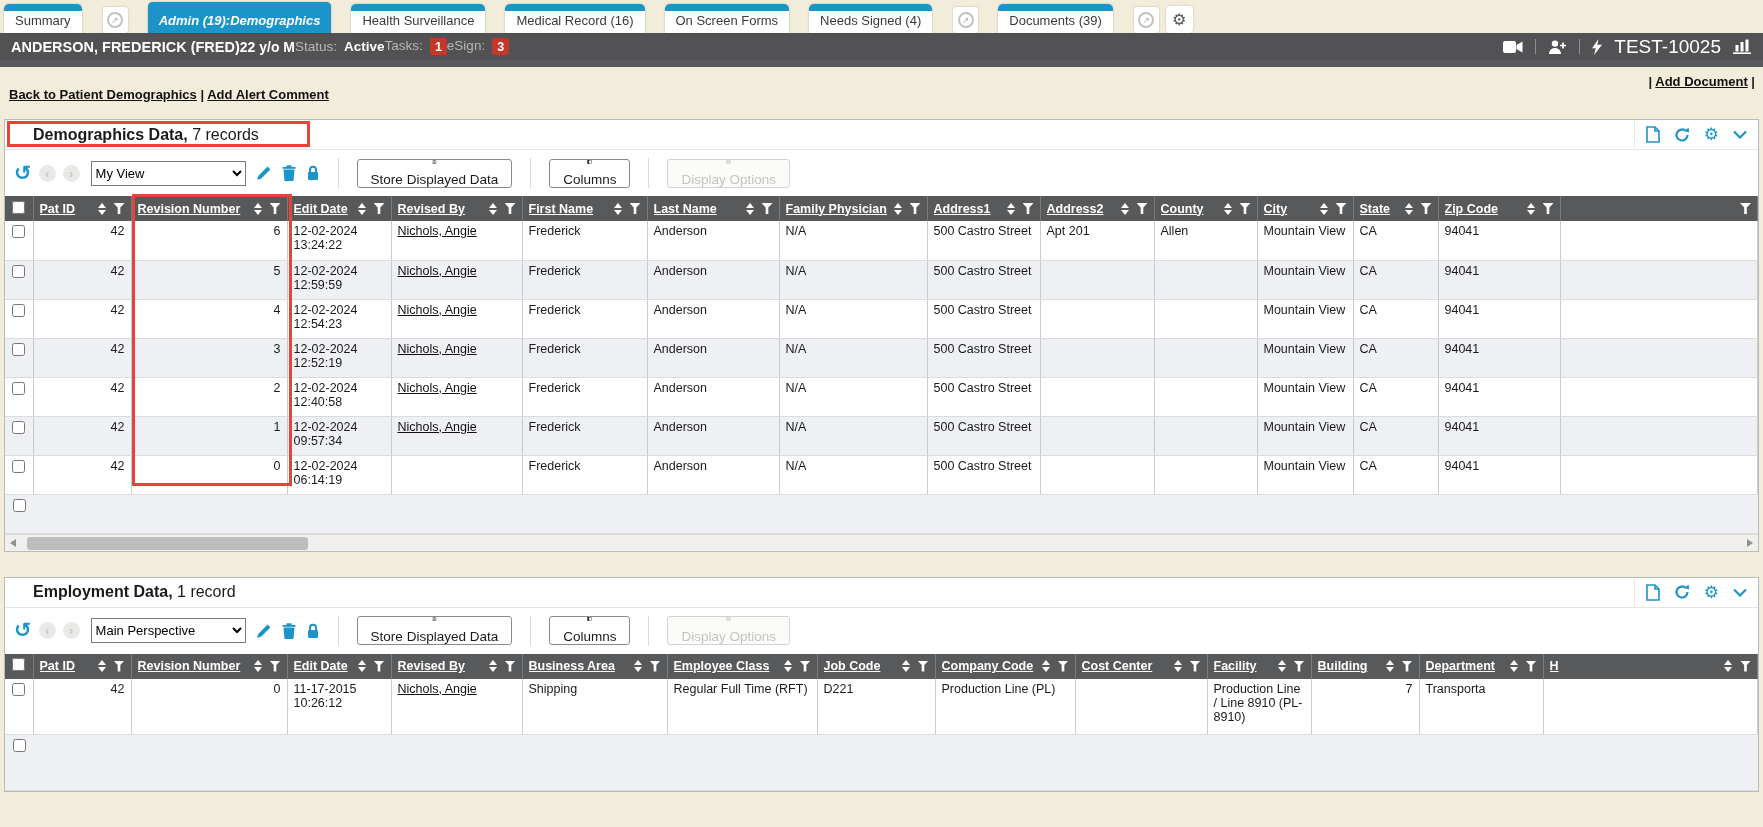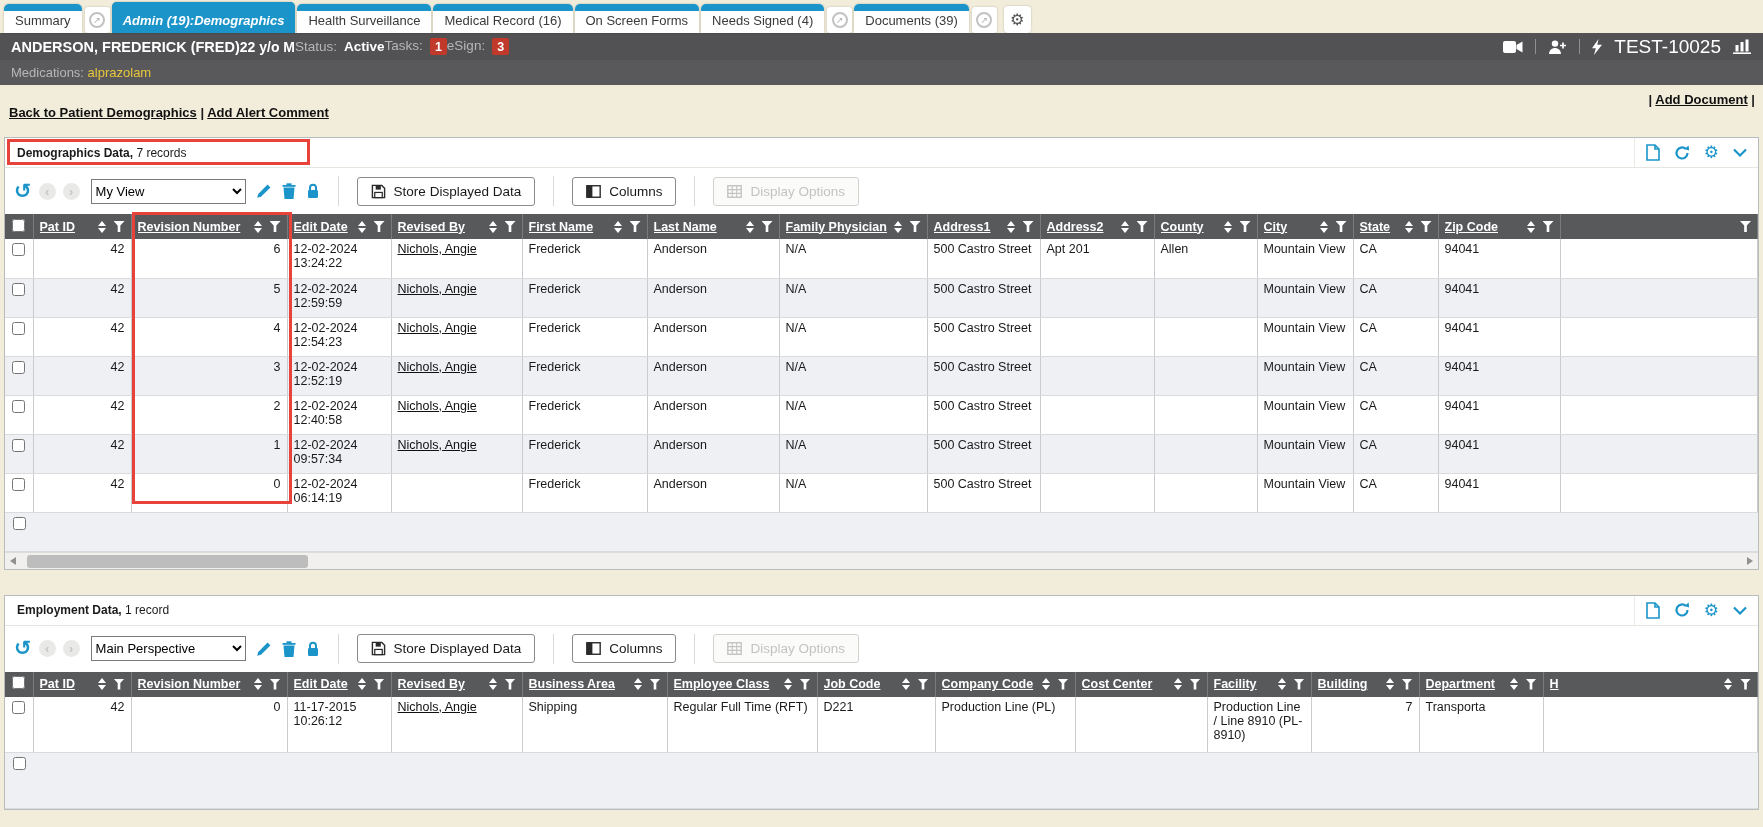--- a/index.html
+++ b/index.html
@@ -4,21 +4,21 @@
 <style>
   :root{
     --accent:#1b95c9; --hdr:#58595b; --badge:#c0392b; --ann:#e8433a; --meds:#e9c63b;
     --beige:#f2eddb; --grid-line:#c9cbcc; --row-alt:#eef0f3;
   }
   *{box-sizing:border-box;}
   body{width:1763px;height:827px;margin:0;overflow:hidden;background:var(--beige);
        font-family:"Liberation Sans",sans-serif;font-size:13px;color:#1a1a1a;}
   
   .tabbar{height:33px;display:flex;align-items:flex-end;padding-left:4px;}
-  .tabs-host{display:flex;align-items:flex-end;gap:2px;justify-content:center;}
+  .tabs-host{display:flex;align-items:flex-end;gap:20px;justify-content:center;}
   .tab{position:relative;background:#fff;border-radius:5px 5px 0 0;padding:0 11px;height:29px;
        display:flex;align-items:flex-end;cursor:pointer;box-shadow:0 0 2px rgba(0,0,0,.3);}
   .tab::before{content:"";position:absolute;top:0;left:0;right:0;height:7px;background:var(--accent);
        border-radius:5px 5px 0 0;}
   .tab .tab-label{padding:0 0 5px;font-size:13px;color:#3a3a3a;white-space:nowrap;}
   .tab.active{background:var(--accent);height:31px;font-style:italic;}
   .tab.active .tab-label{color:#fff;font-weight:bold;}
   .popout{width:25px;height:26px;background:#fff;border-radius:3px;display:flex;align-items:center;
        justify-content:center;box-shadow:0 0 2px rgba(0,0,0,.25);margin-left:1px;}
   .popout .circ{width:16px;height:16px;border:2px solid #c2c2c2;border-radius:50%;color:#b0b0b0;
@@ -43,37 +43,37 @@
   .meds{color:var(--meds);}
   
   .links-area{position:relative;height:52px;}
   .add-doc{position:absolute;top:7px;right:8px;font-weight:bold;}
   .back-links{position:absolute;bottom:17px;left:9px;font-weight:bold;text-align:right;}
   a.plain{color:#111;text-decoration:underline;cursor:pointer;}
   
   .panel{margin:0 4px;background:#fff;border:1px solid #b9bcbd;position:relative;}
   .panel.second{margin-top:25px;}
   .panel-header{height:30px;display:flex;align-items:center;border-bottom:1px solid #e6e6e1;}
-  .panel-title{padding-left:12px;font-size:12px;white-space:nowrap;}
+  .panel-title{padding-left:28px;font-size:16px;white-space:nowrap;}
   .panel-icons{margin-left:auto;display:flex;align-items:center;gap:14px;padding:0 11px;height:100%;
        border-left:1px solid #eceae4;}
   .picon{display:flex;align-items:center;cursor:pointer;}
   .gear-glyph{color:var(--accent);font-size:17px;font-family:"DejaVu Sans",sans-serif;line-height:1;}
   
   .toolbar{height:46px;display:flex;align-items:center;padding:0 9px;gap:7px;}
   .icon-undo{color:var(--accent);font-size:21px;font-weight:bold;font-family:"DejaVu Sans",sans-serif;
        line-height:1;cursor:pointer;}
   .nav-circle{width:17px;height:17px;border-radius:50%;background:#e9e9e7;color:#c6c6c4;display:flex;
        align-items:center;justify-content:center;font-size:13px;font-weight:bold;}
   select.view{height:25px;width:155px;border:1px solid #7a7a7a;background:#fff;font-size:13px;
        font-family:inherit;margin-left:4px;}
   .tb-icon{display:flex;align-items:center;cursor:pointer;margin-left:3px;}
   .tb-sep{width:1px;height:30px;background:#d9d9d5;margin:0 11px;}
   button.tb-btn{display:flex;align-items:center;gap:8px;height:29px;padding:0 13px;background:#fff;
-       border:1px solid #8b8b8b;border-radius:3px;font-size:13.5px;font-family:inherit;color:#1a1a1a;cursor:pointer;}
+       border:1px solid #8b8b8b;border-radius:3px;font-size:13.5px;font-family:inherit;color:#1a1a1a;cursor:pointer;flex-direction:column;}
   button.tb-btn.disabled{border-color:#d2d2cf;color:#c3c3c1;background:#fbfbfa;cursor:default;}
   
   table.grid{border-collapse:collapse;table-layout:fixed;width:1753px;}
   .grid th{background:var(--hdr);color:#fff;font-weight:bold;font-size:12.5px;height:25px;padding:0 6px;
        border-right:1px solid #7a7b7d;text-align:left;cursor:pointer;text-decoration:underline;}
   .grid th.cb{padding:0;text-align:center;cursor:default;}
   .th-inner{display:flex;align-items:center;}
   .th-label{flex:1;white-space:nowrap;overflow:hidden;}
   .hicons{display:flex;align-items:center;gap:8px;}
   .sort-icon{display:flex;flex-direction:column;gap:2px;cursor:pointer;}
@@ -188,24 +188,20 @@
       <svg width="19" height="15" viewBox="0 0 19 15">
           <rect x="2.5" y="6" width="3" height="6.5" fill="#fff"></rect>
           <rect x="7.5" y="3" width="3" height="9.5" fill="#fff"></rect>
           <rect x="12.5" y="0.5" width="3" height="12" fill="#fff"></rect>
           <rect x="0" y="13.4" width="18" height="1.6" fill="#fff"></rect>
         </svg>
     </span>
   </span>
 </div>
 <div class="pt-bar2">
-  <div>
-    <span class="lbl">Medications:</span>
-    <span class="meds">alprazolam</span>
-  </div>
 </div>
 
 <div class="links-area">
   <div class="add-doc">
     <span>|</span>
     <a class="plain">Add Document</a>
     <span>|</span>
   </div>
   <div class="back-links">
     <a class="plain">Back to Patient Demographics</a>

